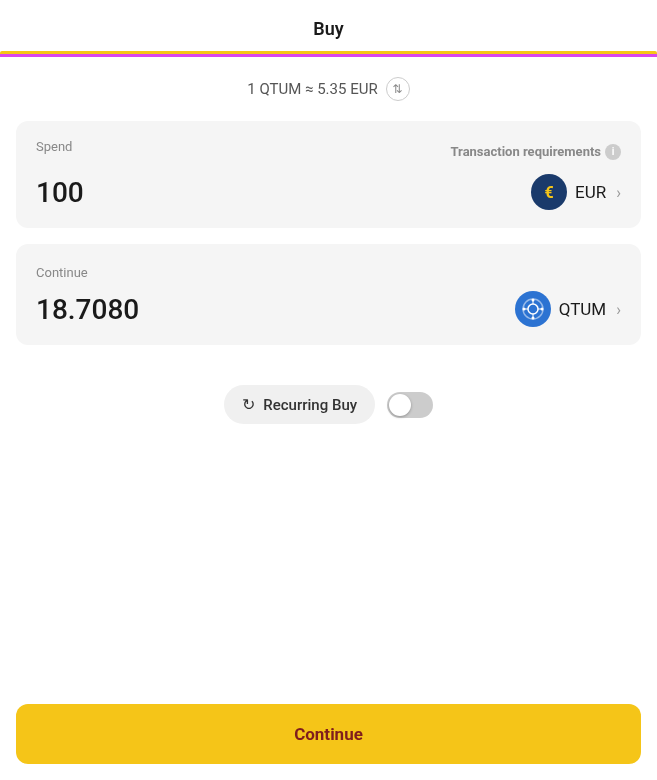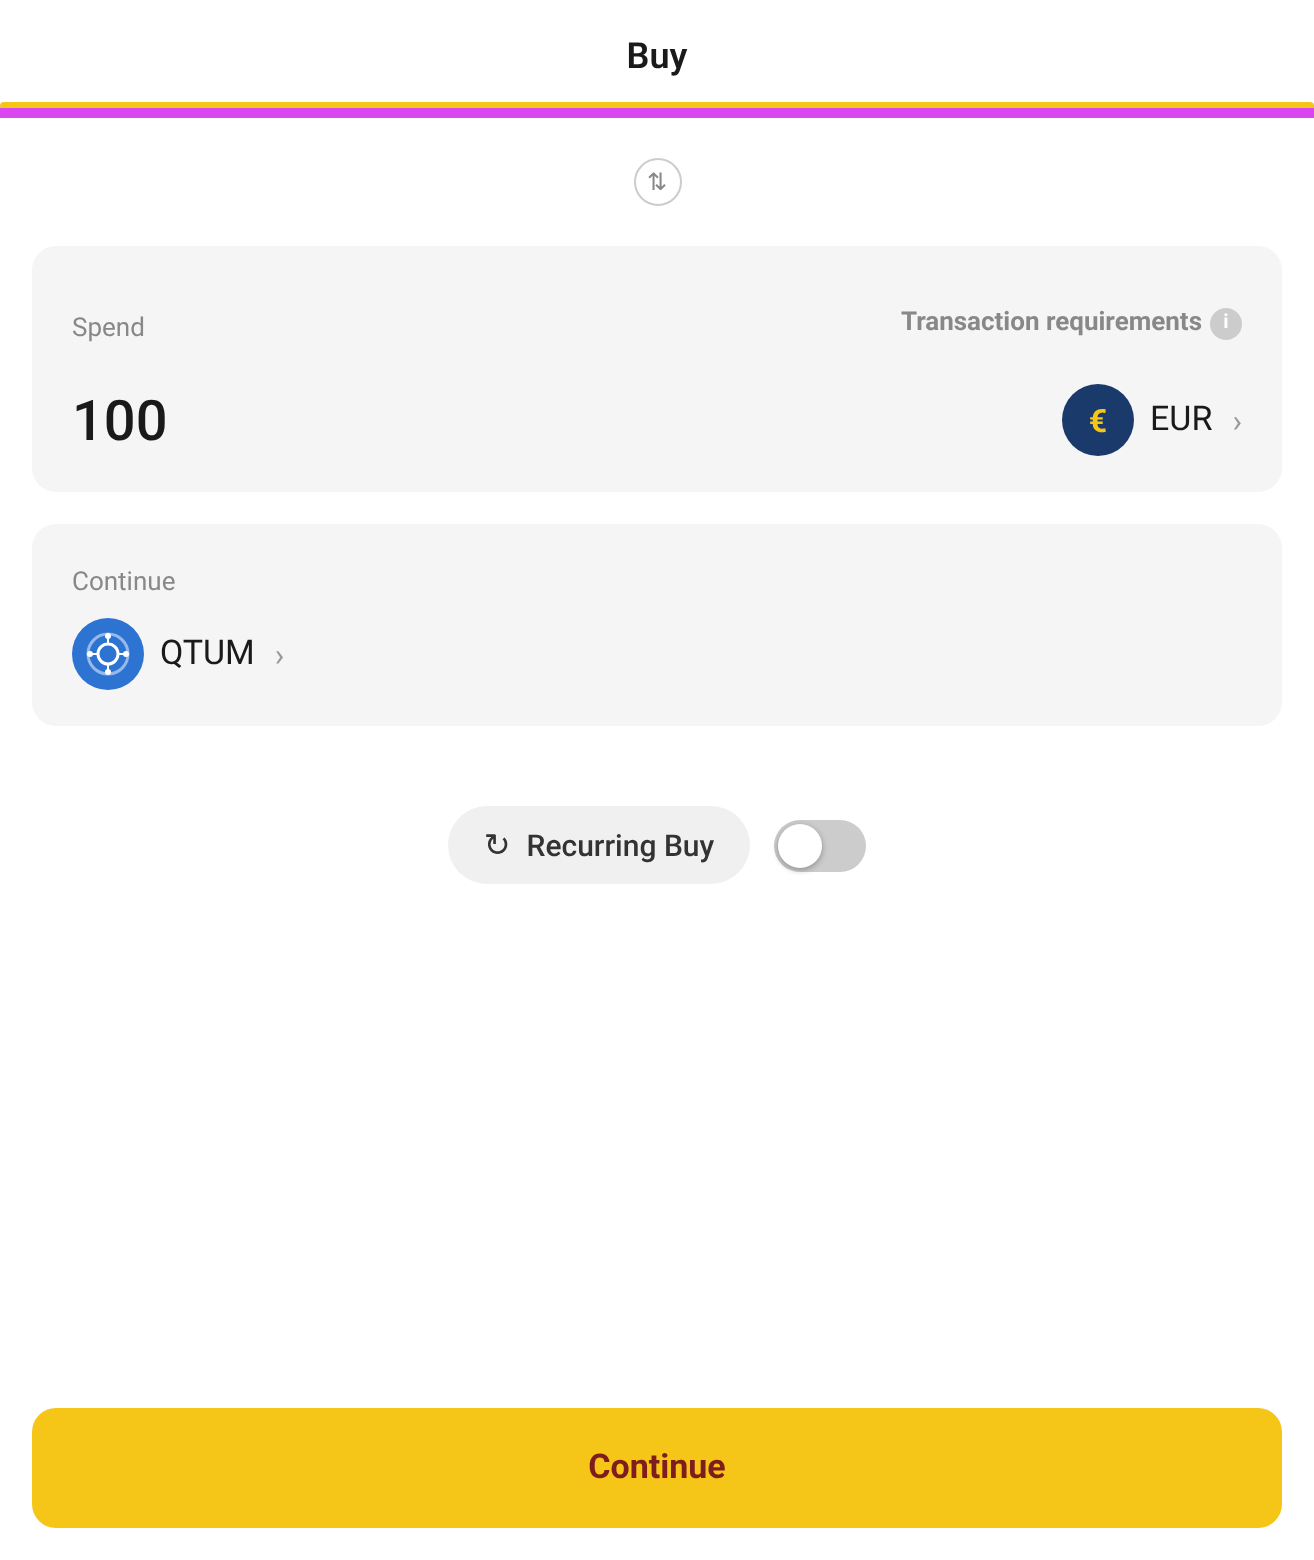--- a/index.html
+++ b/index.html
@@ -12,21 +12,21 @@
     body {
       background: #ffffff;
       width: 657px;
       min-height: 780px;
       display: flex;
       flex-direction: column;
     }
 
     .tab-bar {
       display: flex;
-      border-bottom: 6px solid #d946ef;
+      border-bottom: 4px solid #d946ef;
       position: relative;
     }
 
     .tab {
       flex: 1;
       text-align: center;
       padding: 18px 0 14px;
       font-size: 18px;
       font-weight: 600;
       color: #aaaaaa;
@@ -77,21 +77,20 @@
       margin: 0 16px 16px;
       background: #f5f5f5;
       border-radius: 12px;
       padding: 18px 20px;
     }
 
     .card-label {
       font-size: 13px;
       color: #888888;
       margin-bottom: 10px;
-      margin-top: 16px;
     }
 
     .card-row {
       display: flex;
       align-items: center;
       justify-content: space-between;
     }
 
     .card-amount {
       font-size: 28px;
@@ -236,20 +235,21 @@
 </head>
 <body>
 
 <div class="tab-bar">
   <div class="tab active">
     <span>Buy</span>
   </div>
 </div>
 
 <div class="exchange-rate">
+  <span>1 QTUM ≈ 5.35 EUR</span>
   <div class="exchange-icon">⇅</div>
 </div>
 
 <div class="card">
   <div style="display:flex; justify-content:space-between; align-items:center; margin-bottom:10px;">
     <span class="card-label">Spend</span>
     <div class="transaction-req">
       <span>Transaction requirements</span>
       <div class="info-icon">i</div>
     </div>
@@ -262,20 +262,21 @@
       <span class="chevron">›</span>
     </div>
   </div>
 </div>
 
 <div class="card">
   <div style="margin-bottom:10px;">
     <span class="card-label">Continue</span>
   </div>
   <div class="card-row">
+    <span class="card-amount">18.7080</span>
     <div class="currency-selector">
       <div class="qtum-circle">
         <svg class="qtum-svg" viewBox="0 0 36 36" xmlns="http://www.w3.org/2000/svg">
           <circle cx="18" cy="18" r="18" fill="#2c73d2"></circle>
           <circle cx="18" cy="18" r="10" fill="none" stroke="rgba(255,255,255,0.5)" stroke-width="1.5"></circle>
           <circle cx="18" cy="18" r="5" fill="none" stroke="white" stroke-width="1.5"></circle>
           <circle cx="18" cy="9" r="1.5" fill="white"></circle>
           <circle cx="18" cy="27" r="1.5" fill="white"></circle>
           <circle cx="9" cy="18" r="1.5" fill="white"></circle>
           <circle cx="27" cy="18" r="1.5" fill="white"></circle>

